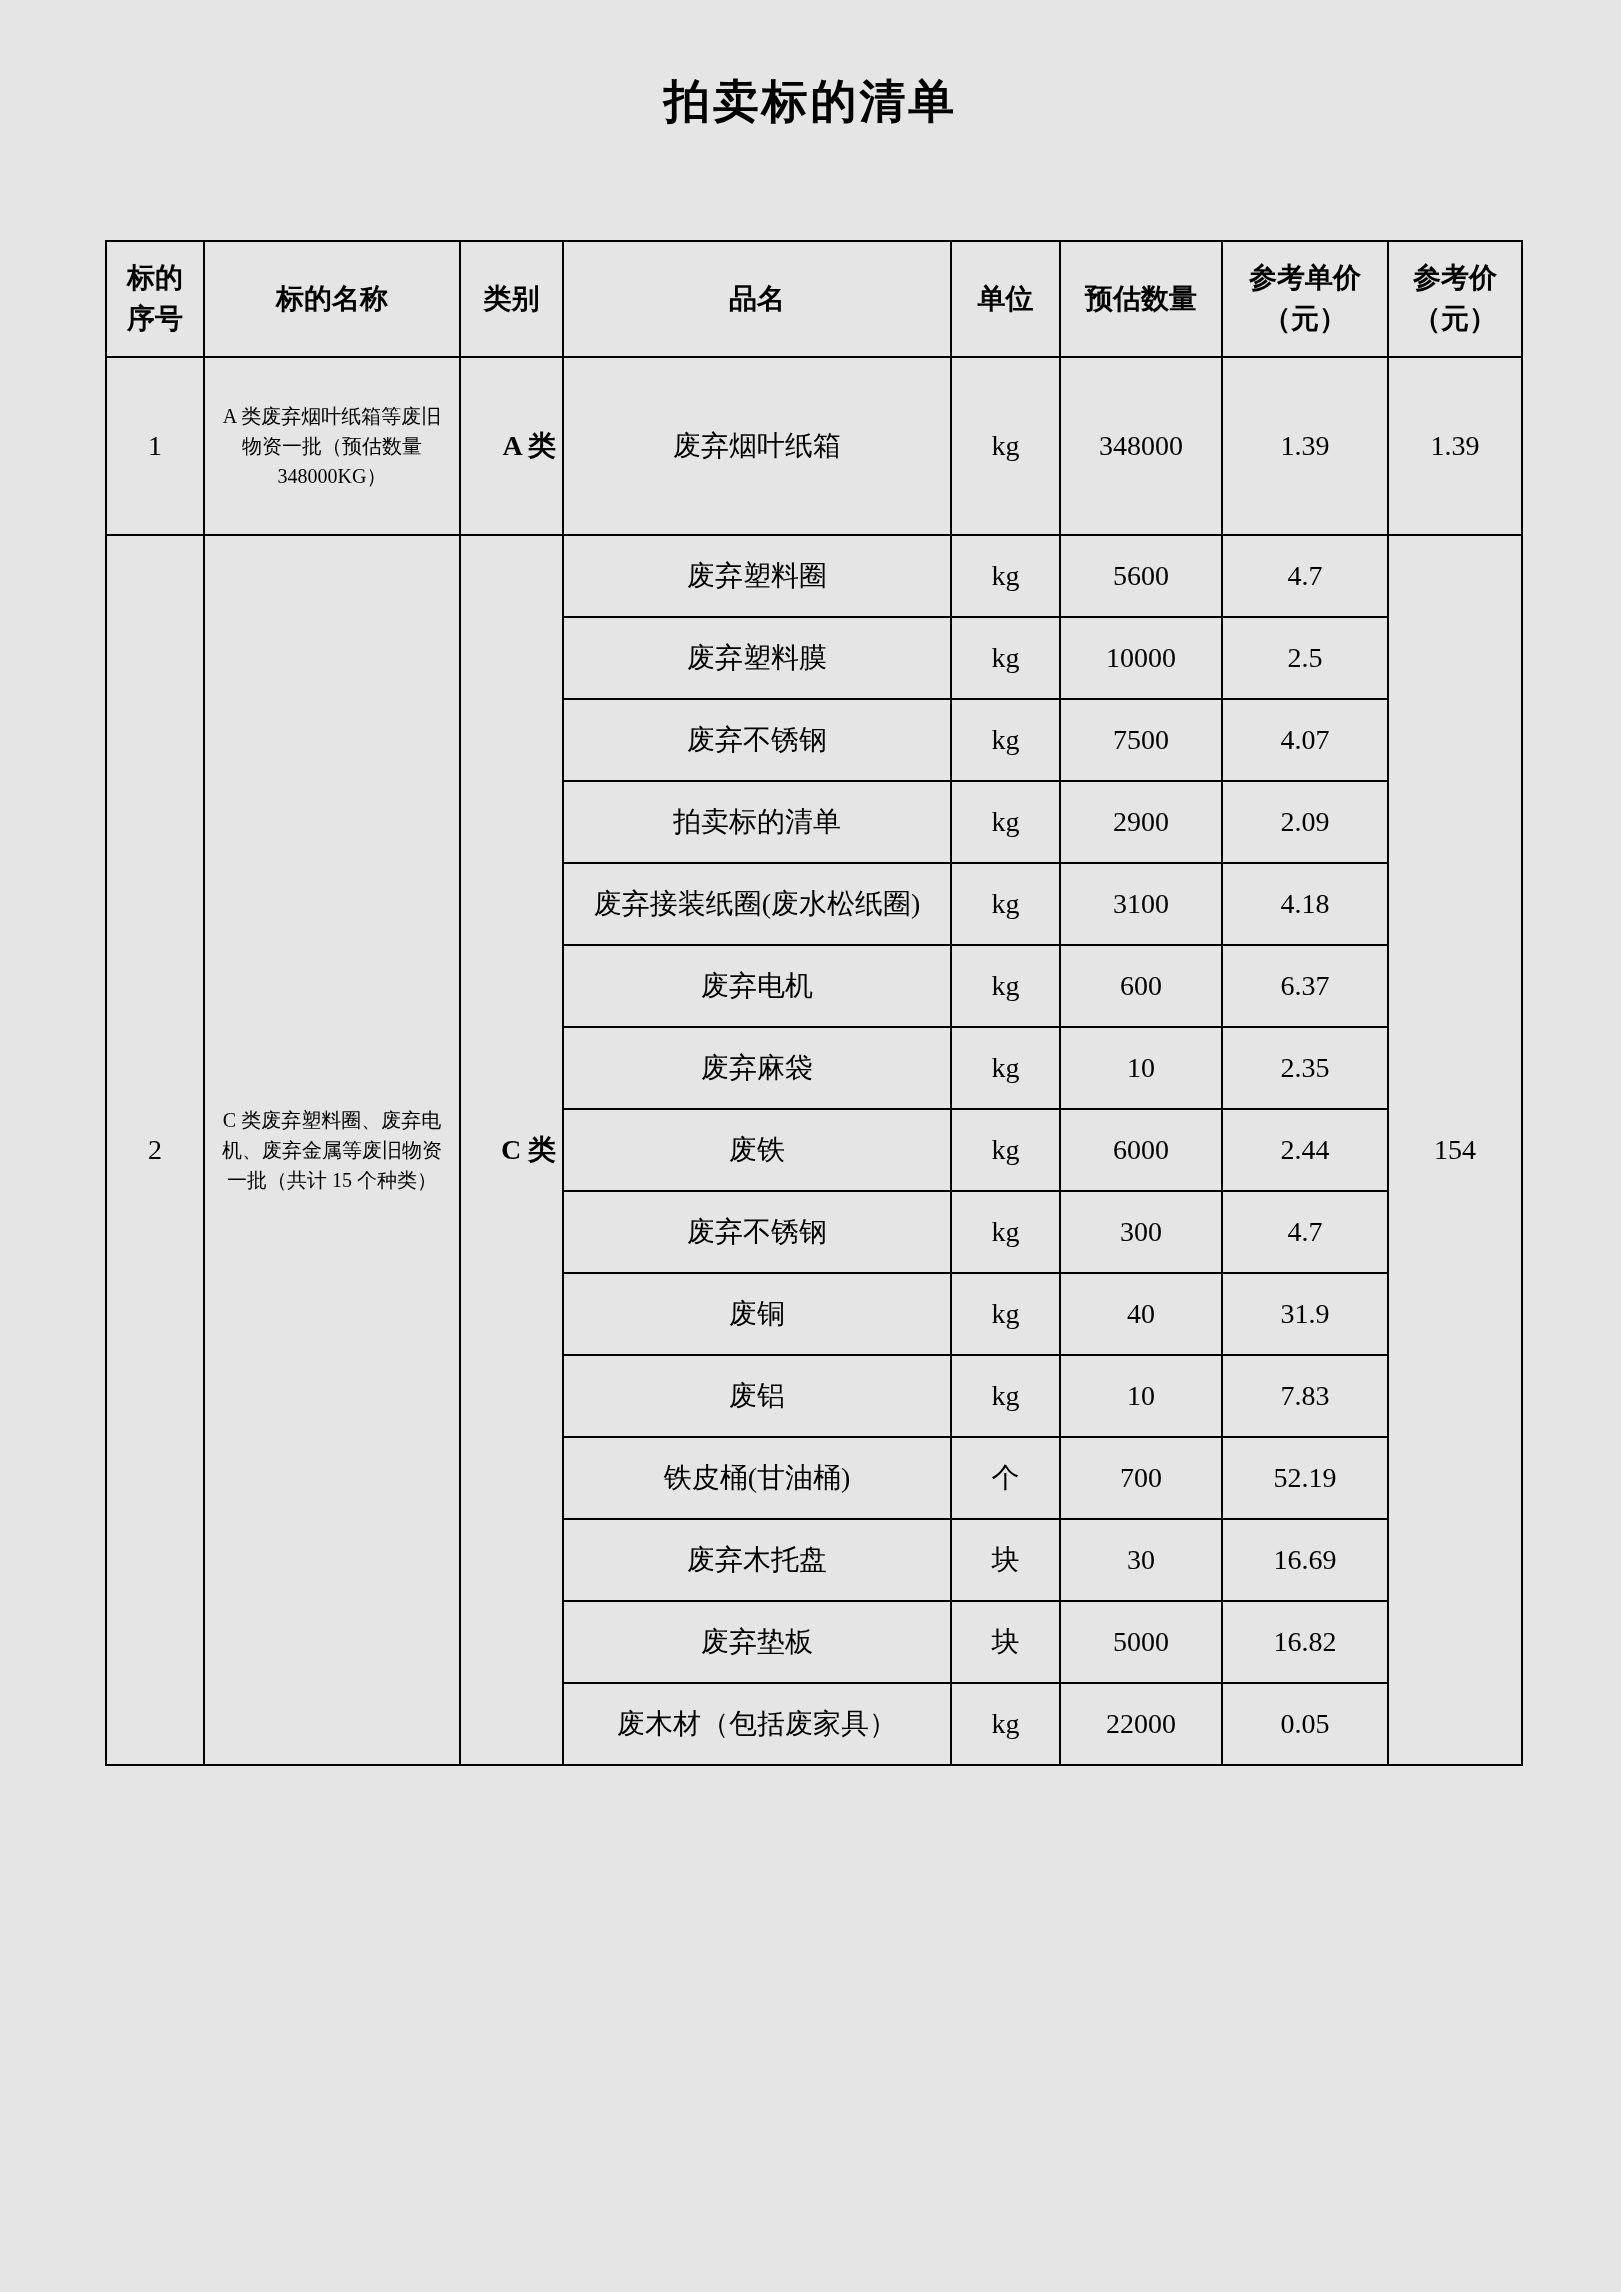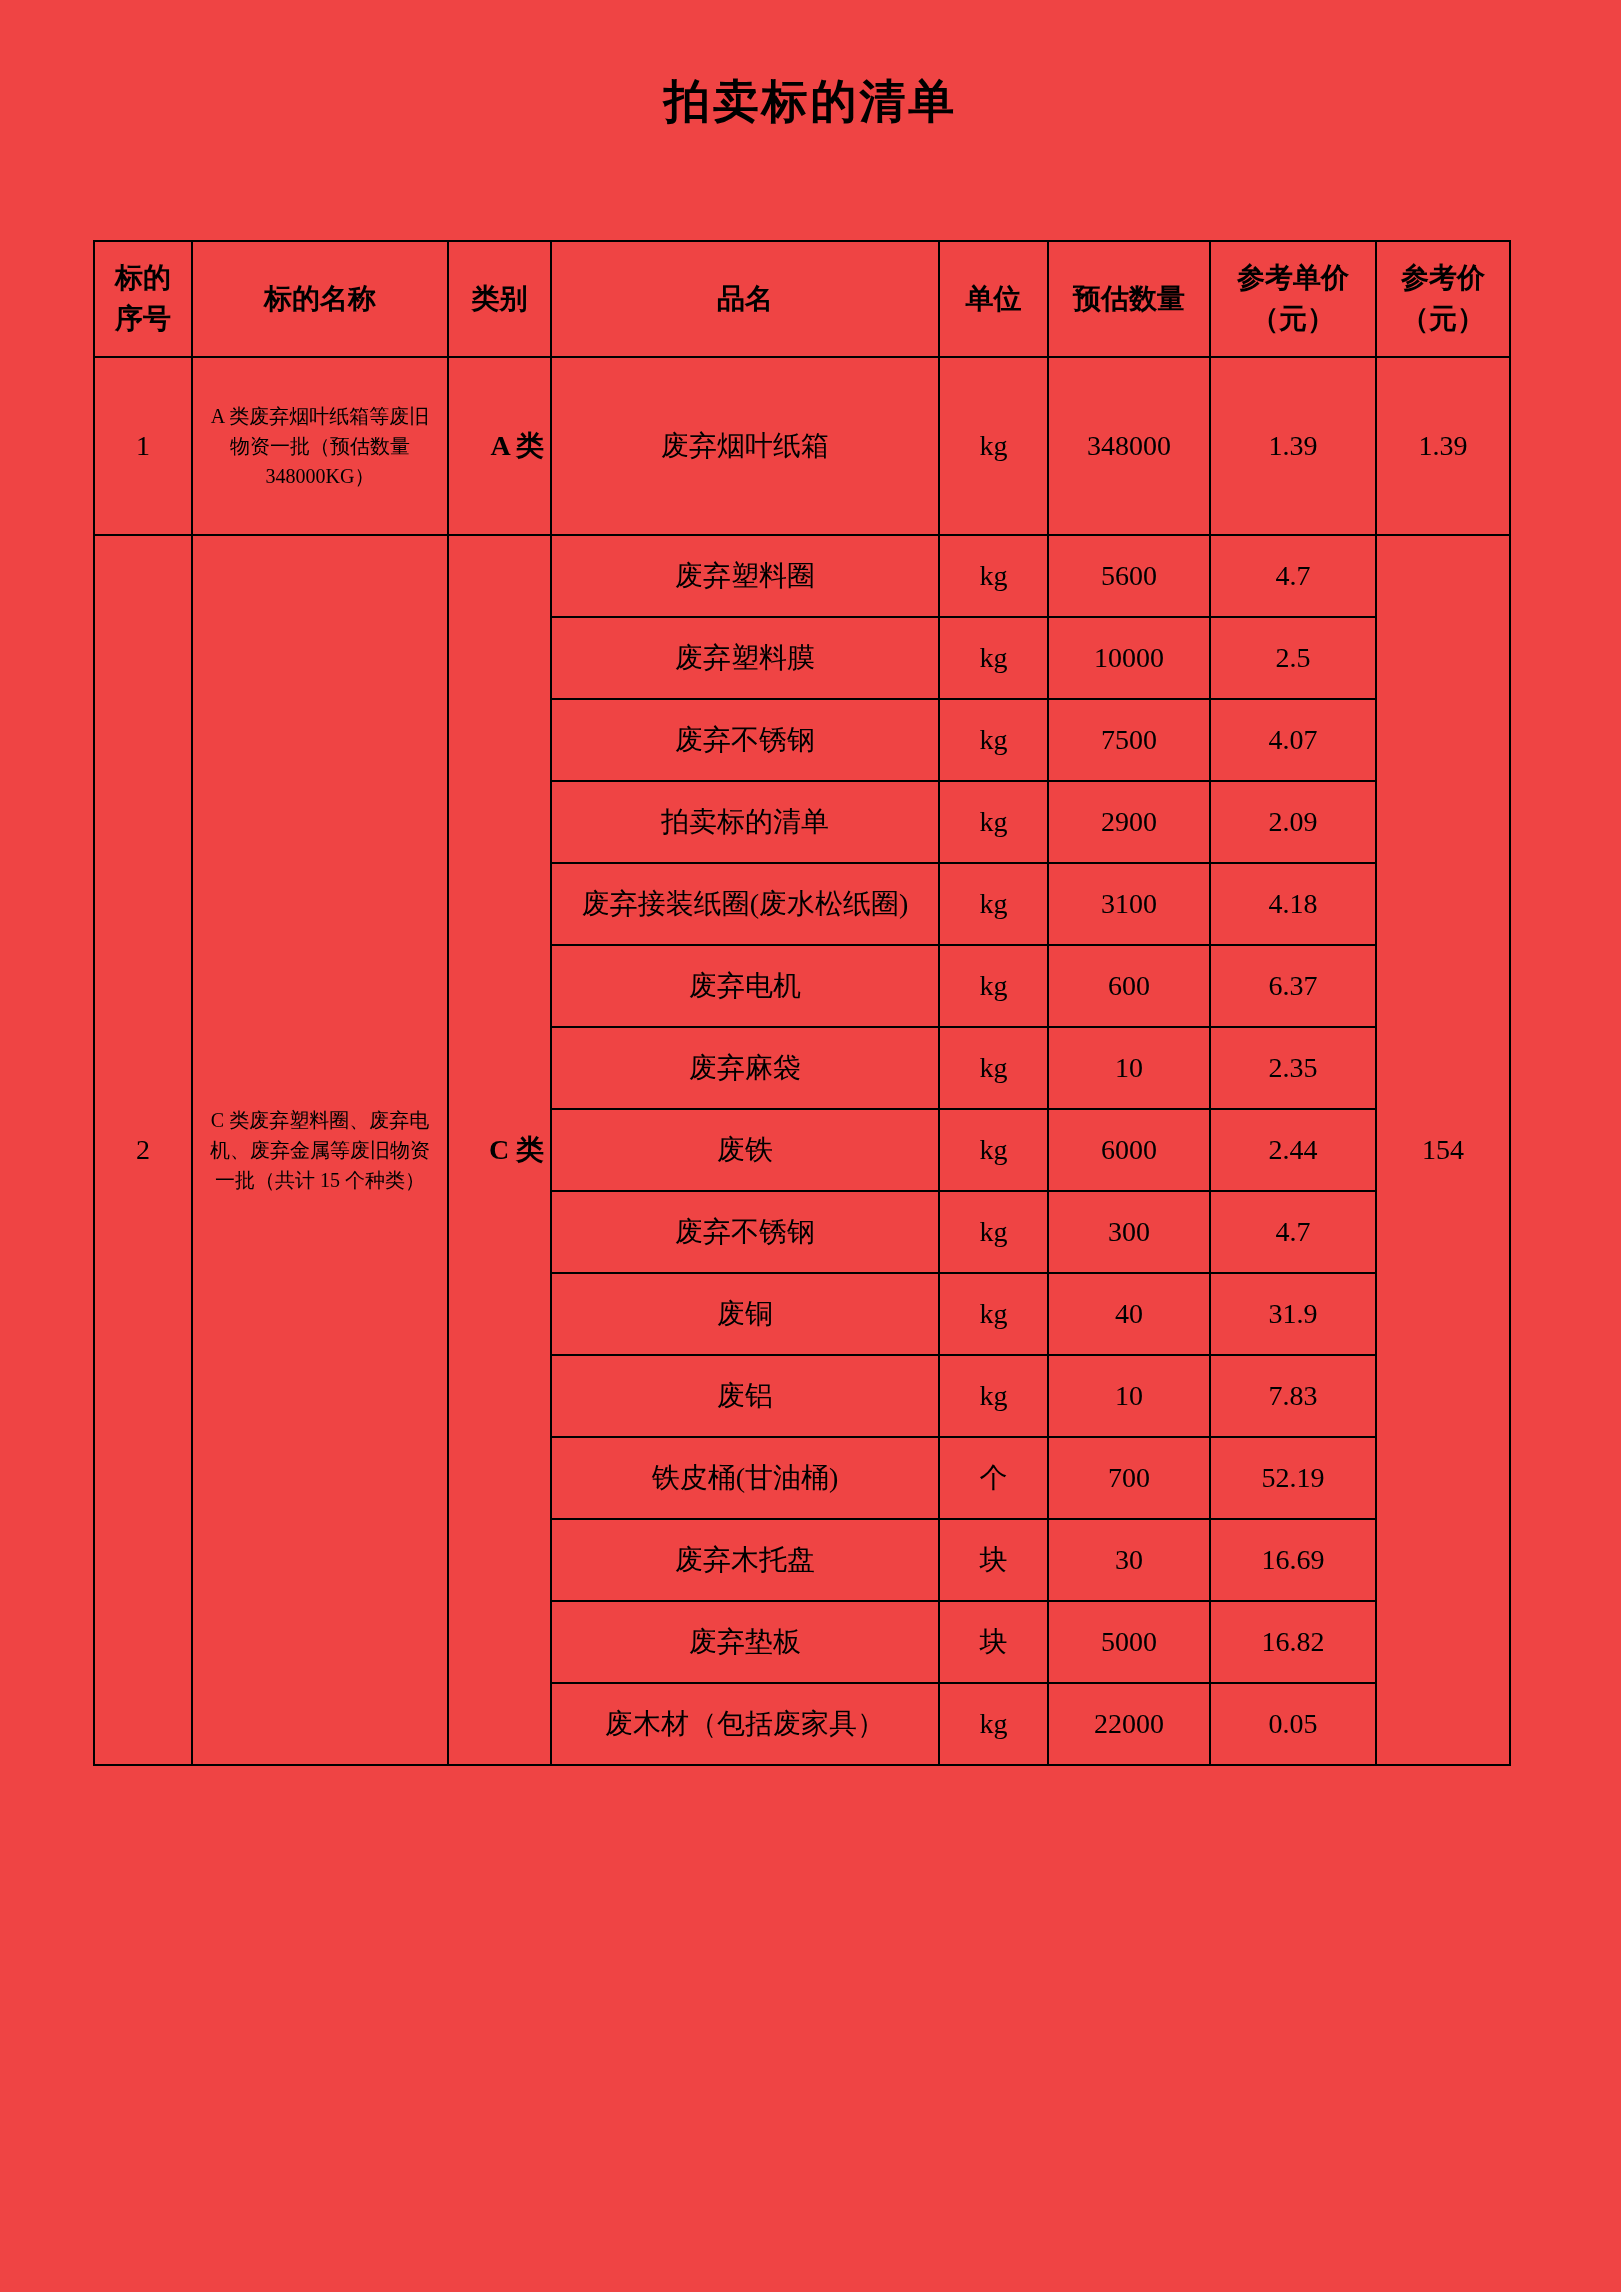--- a/index.html
+++ b/index.html
@@ -4,37 +4,37 @@
 <style>
   html, body {
     margin: 0;
     padding: 0;
     background: #ffffff;
   }
   .page {
     position: relative;
     width: 1621px;
     height: 2293px;
-    background: #ef4444;
+    background: #e5e5e5;
     color: #000000;
     font-family: "Liberation Serif", "DejaVu Serif", serif;
     overflow: hidden;
   }
   .doc-title {
     margin: 0;
     padding-top: 74px;
     text-align: center;
     font-size: 46px;
     font-weight: bold;
     letter-spacing: 2.9px;
     line-height: 1.2;
   }
   table.auction-table {
     position: absolute;
-    left: 93px;
+    left: 105px;
     top: 240px;
     width: 1415px;
     border-collapse: collapse;
     table-layout: fixed;
   }
   .auction-table th,
   .auction-table td {
     border: 2px solid #000000;
     text-align: center;
     vertical-align: middle;

